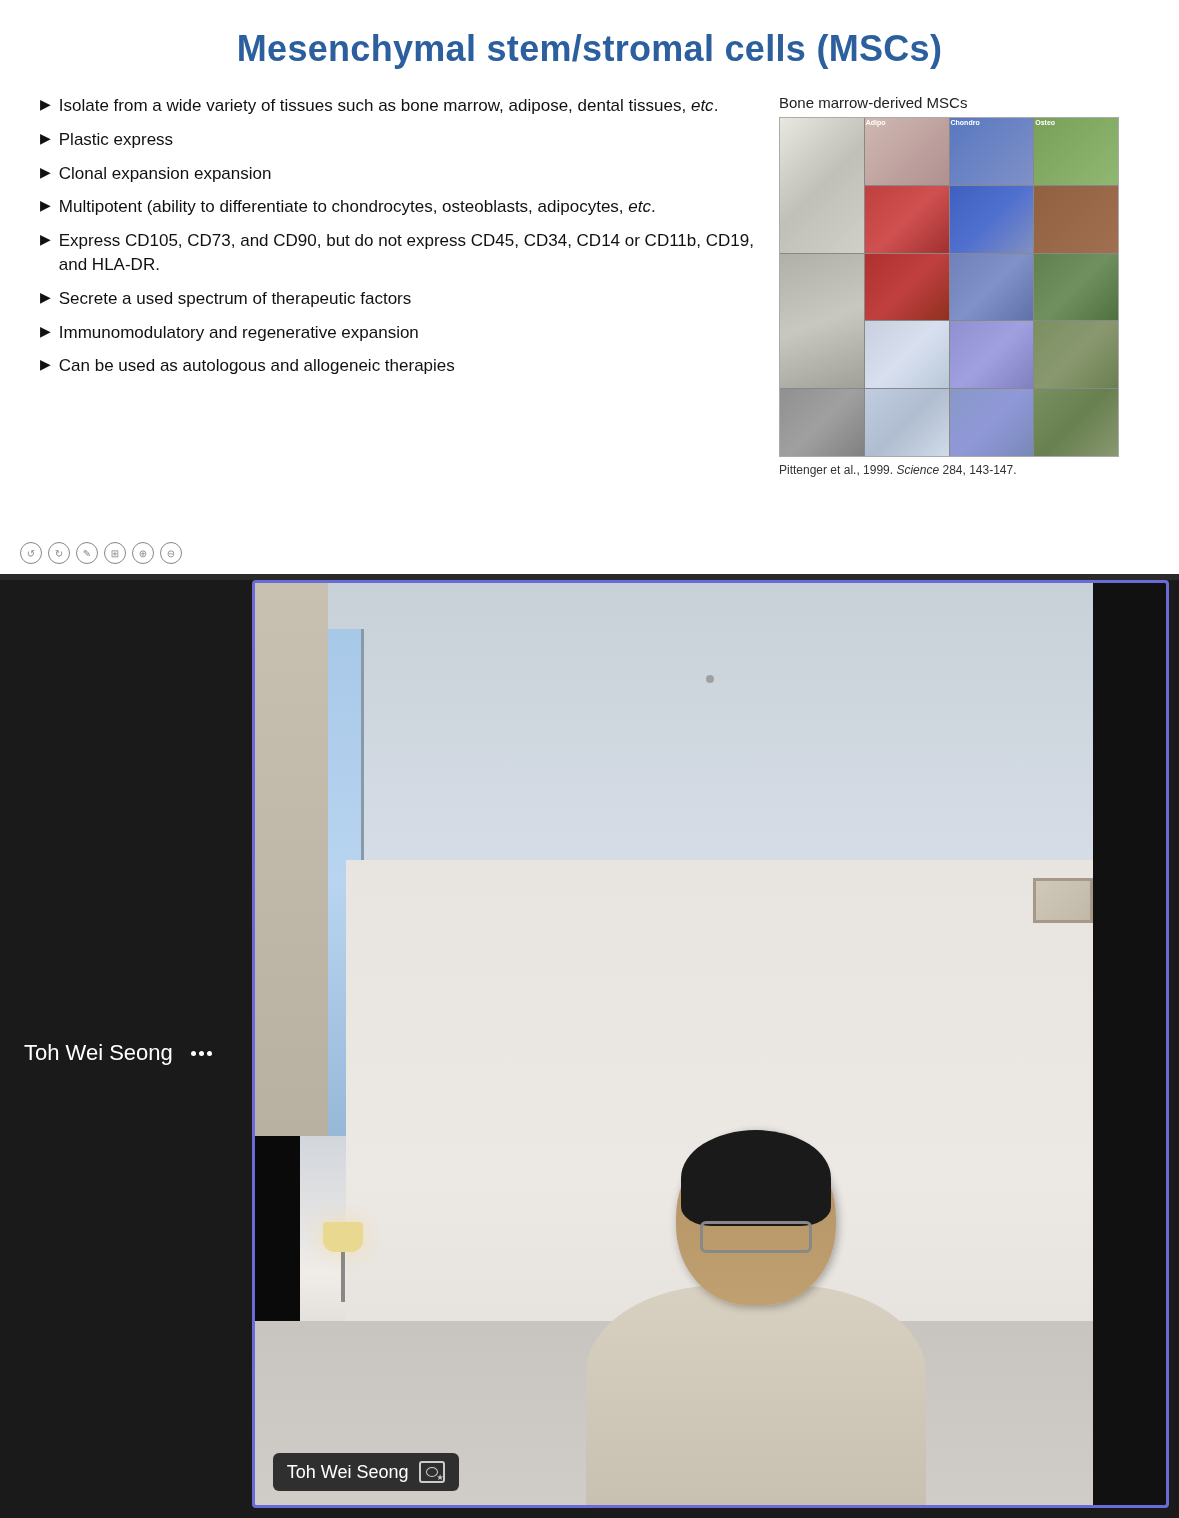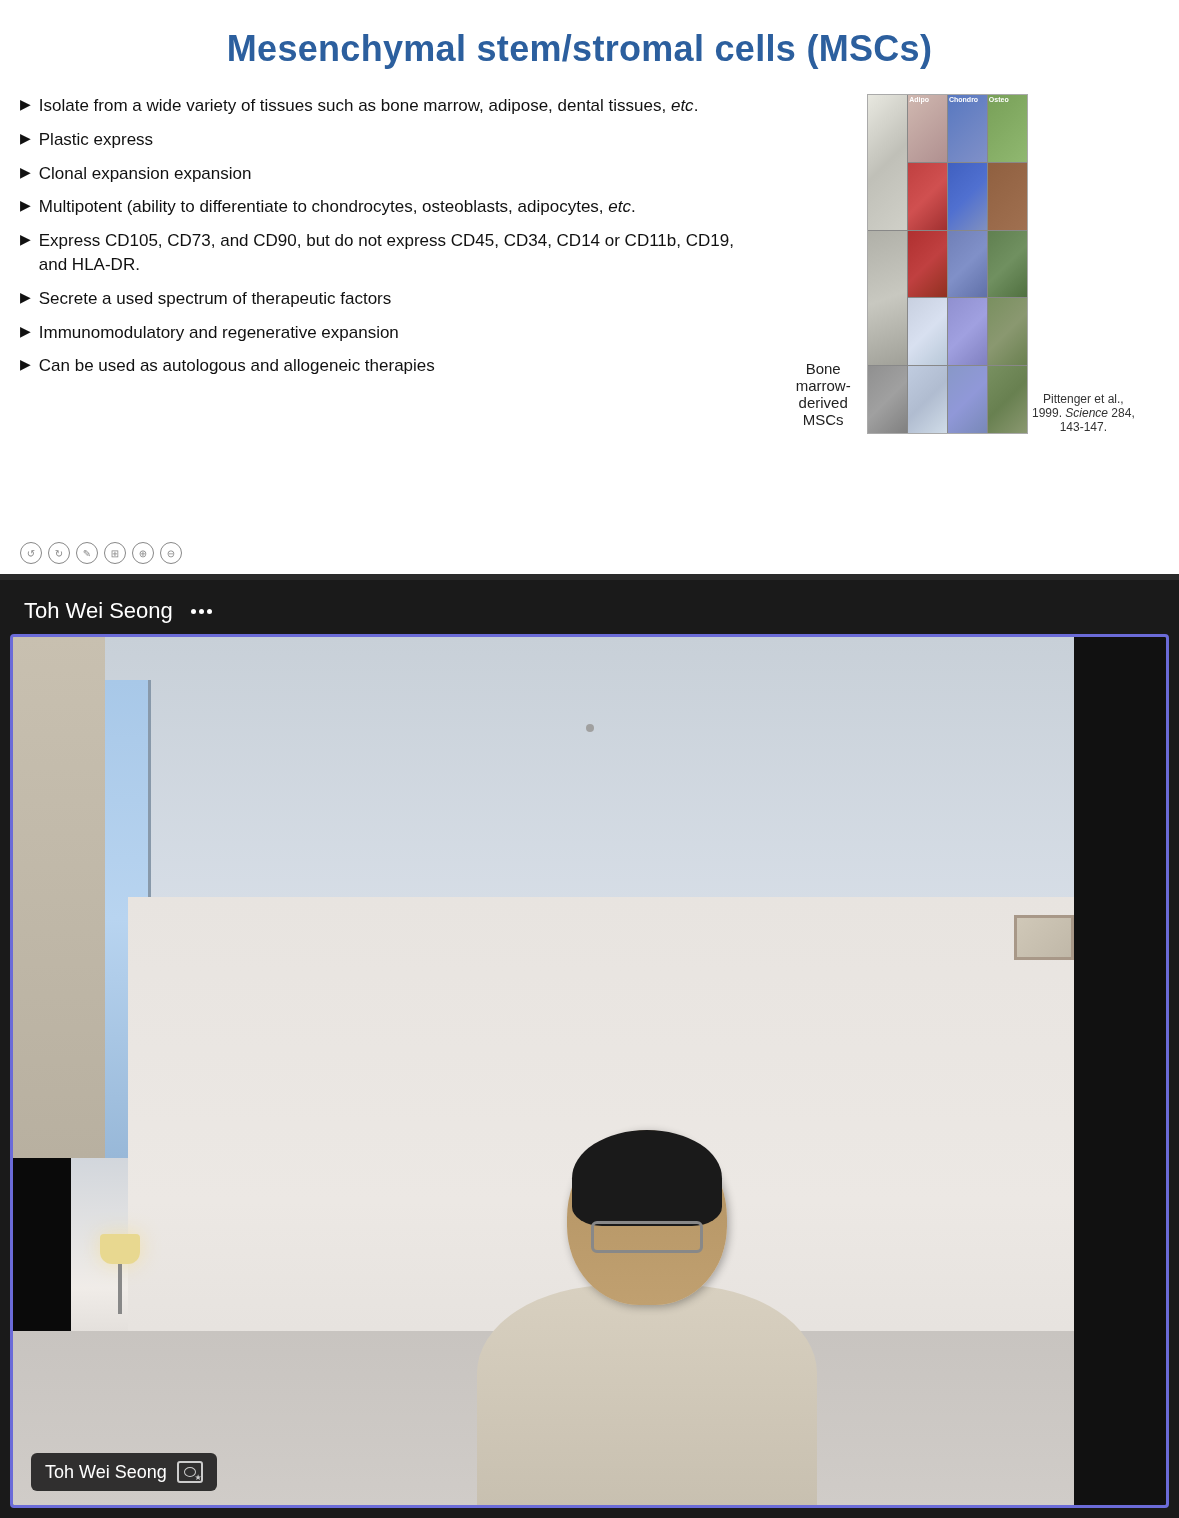--- a/index.html
+++ b/index.html
@@ -14,21 +14,21 @@
     
     #slide-area {
       width: 1179px;
       height: 580px;
       background: #ffffff;
       position: relative;
       border-bottom: 6px solid #2a2a2a;
     }
 
     #slide-content {
-      padding: 28px 40px 20px 20px;
+      padding: 28px 40px 20px 40px;
       height: 100%;
       position: relative;
     }
 
     #slide-title {
       text-align: center;
       font-size: 36px;
       font-weight: bold;
       color: #2c5f9e;
       margin-bottom: 24px;
@@ -68,22 +68,22 @@
     }
 
     #bullet-list li em {
     }
 
     
     #image-panel {
       width: 360px;
       flex-shrink: 0;
       display: flex;
-      flex-direction: row;
-      align-items: flex-end;
+      flex-direction: column;
+      align-items: flex-start;
     }
 
     #image-label {
       font-size: 15px;
       color: #222;
       margin-bottom: 6px;
       text-align: center;
     }
 
     #image-grid {
@@ -120,21 +120,21 @@
     .mic-blue { background: linear-gradient(135deg, #9090c0 0%, #7070a0 50%, #a0a0d0 100%); }
     .mic-gray { background: linear-gradient(135deg, #888888 0%, #666666 50%, #999999 100%); }
     .mic-brown { background: linear-gradient(135deg, #a07040 0%, #806030 50%, #b08050 100%); }
     .mic-green { background: linear-gradient(135deg, #70a070 0%, #508050 50%, #80b080 100%); }
     .mic-light { background: linear-gradient(135deg, #d0d8e8 0%, #b0b8c8 50%, #c0c8d8 100%); }
     .mic-spindle { background: linear-gradient(135deg, #c8c8c0 0%, #a8a8a0 50%, #d8d8d0 100%); }
 
     #image-citation {
       font-size: 12px;
       color: #333;
-      margin-top: 0;
+      margin-top: 6px;
       text-align: center;
     }
 
     #image-citation em {
       font-style: italic;
     }
 
     
     #controls-bar {
       position: absolute;
@@ -159,21 +159,21 @@
       cursor: pointer;
     }
 
     
     #video-section {
       width: 1179px;
       height: 938px;
       background: #1a1a1a;
       position: relative;
       display: flex;
-      flex-direction: column;
+      flex-direction: row;
     }
 
     #video-header {
       padding: 18px 24px 10px 24px;
       display: flex;
       align-items: center;
       gap: 12px;
     }
 
     #presenter-name {

